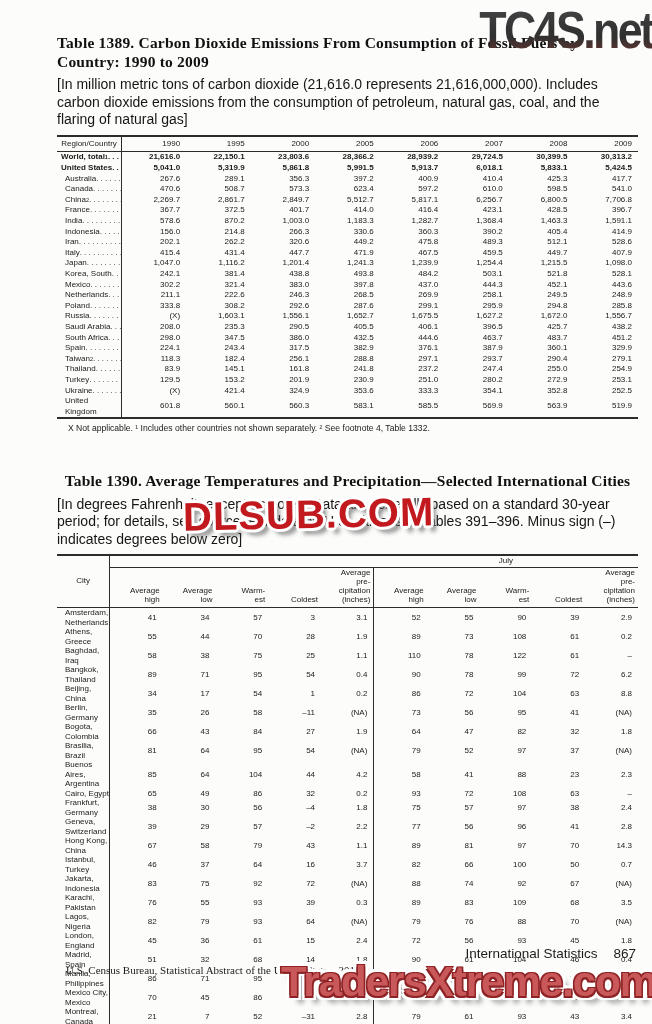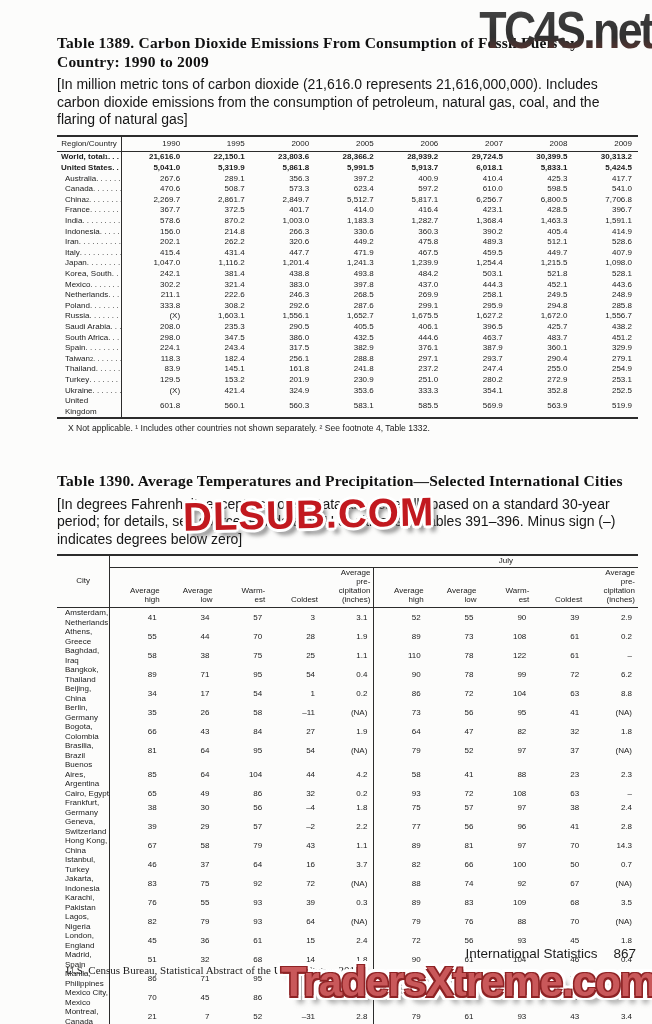--- a/index.html
+++ b/index.html
@@ -7,21 +7,21 @@
     width:652px;height:1024px;position:relative;overflow:hidden;
     background:#fcfcfb;color:#1a1a1a;
     font-family:"Liberation Sans",sans-serif;
   }
   .content{position:absolute;left:57px;top:34px;width:581px;}
   h1{
     font-family:"Liberation Serif",serif;
     font-size:15.5px;line-height:1.2;margin:0 0 5px 0;
     font-weight:bold;color:#111;letter-spacing:.2px;
   }
-  h1.second{margin-top:38px;}
+  h1.second{margin-top:38px;text-align:center;}
   .tnote{font-size:14px;line-height:1.25;margin:0 0 6px 0;color:#161616;}
   table{border-collapse:collapse;width:581px;table-layout:fixed;
     border-top:2px solid #2c2c2c;border-bottom:2px solid #2c2c2c;font-size:8px;}
   
   #t1389 thead th{
     font-weight:normal;border-bottom:1.5px solid #2c2c2c;
     padding:3px 2px;line-height:1.1;
   }
   #t1389 th.lblh{text-align:center;border-right:1px solid #2c2c2c;}
   #t1389 th.num,#t1389 td.num{text-align:right;padding-right:6px;}

